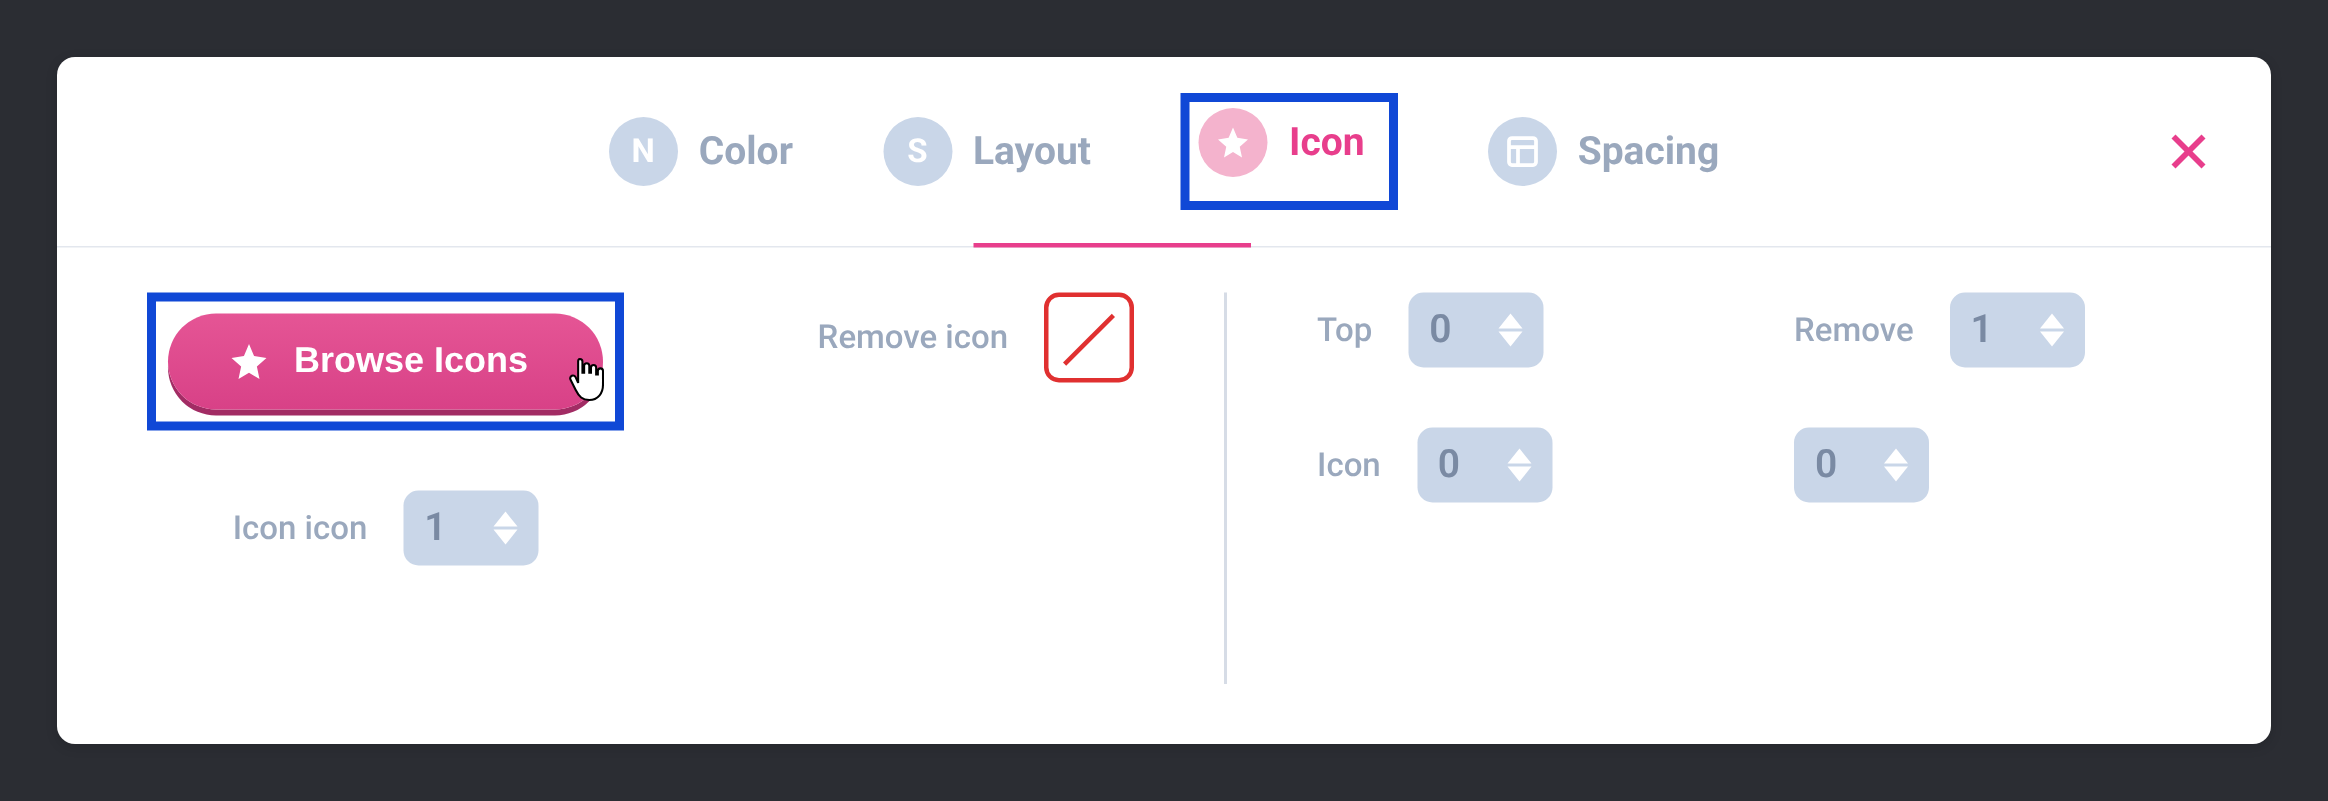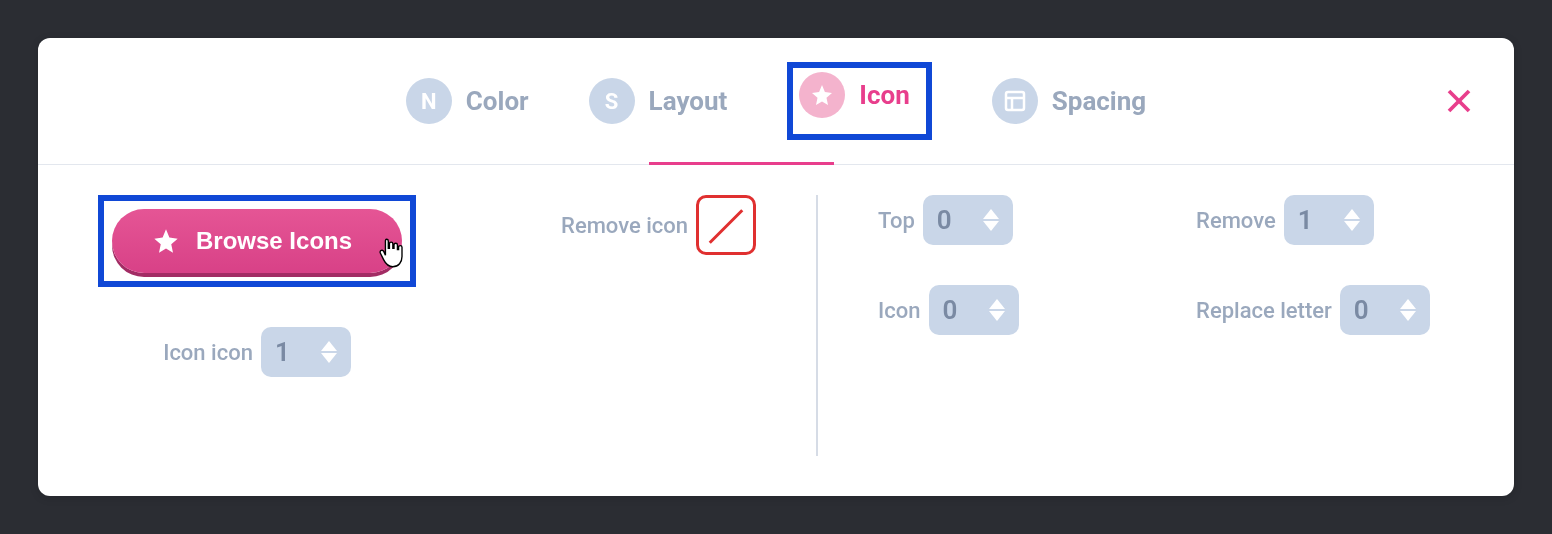--- a/index.html
+++ b/index.html
@@ -73,21 +73,21 @@
     color: #e83e8c;
   }
   
   .body {
     flex: 1;
     display: flex;
     padding: 30px 60px 40px 60px;
     gap: 60px;
   }
   .col { display: flex; flex-direction: column; gap: 40px; }
-  .row { display: flex; align-items: center; gap: 8px; justify-content: flex-end; }
+  .row { display: flex; align-items: center; gap: 24px; justify-content: flex-end; }
   .label {
     color: #9aa8bd;
     font-size: 22px;
     font-weight: 500;
   }
   .browse-wrap {
     border: 6px solid #1048d6;
     padding: 8px;
     position: relative;
     display: inline-block;
@@ -299,21 +299,20 @@
         <span class="label">Remove</span>
         <div class="stepper">
           <span class="val">1</span>
           <span class="arrows">
               <span class="arrow-up"></span>
               <span class="arrow-down"></span>
             </span>
         </div>
       </div>
       <div class="row">
-        <span class="label">Replace letter</span>
         <div class="stepper">
           <span class="val">0</span>
           <span class="arrows">
               <span class="arrow-up"></span>
               <span class="arrow-down"></span>
             </span>
         </div>
       </div>
     </div>
 

